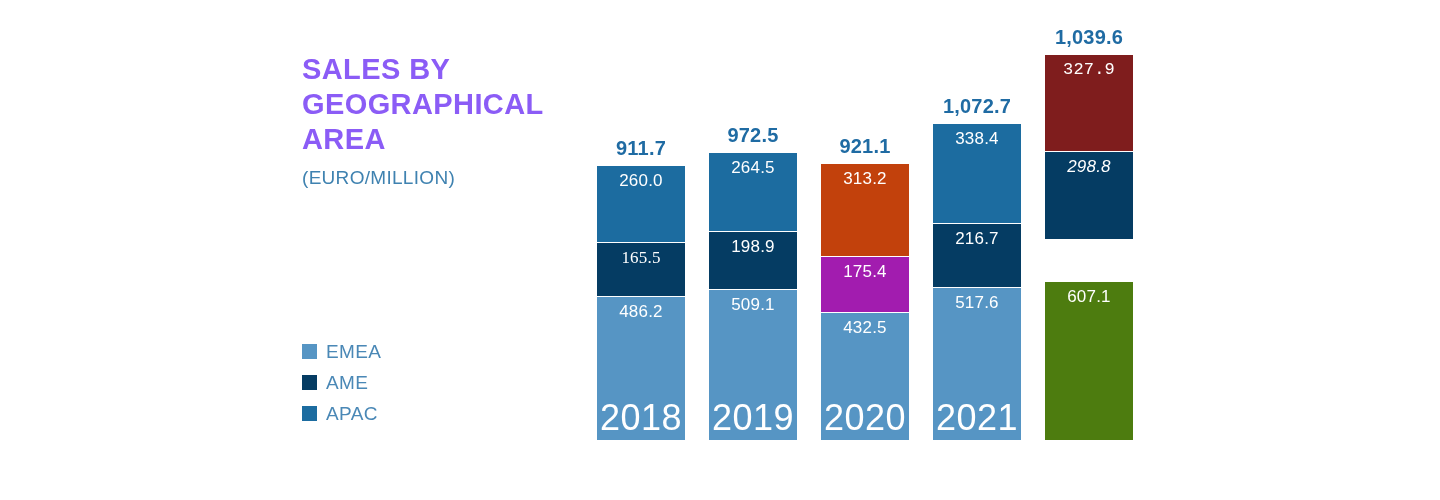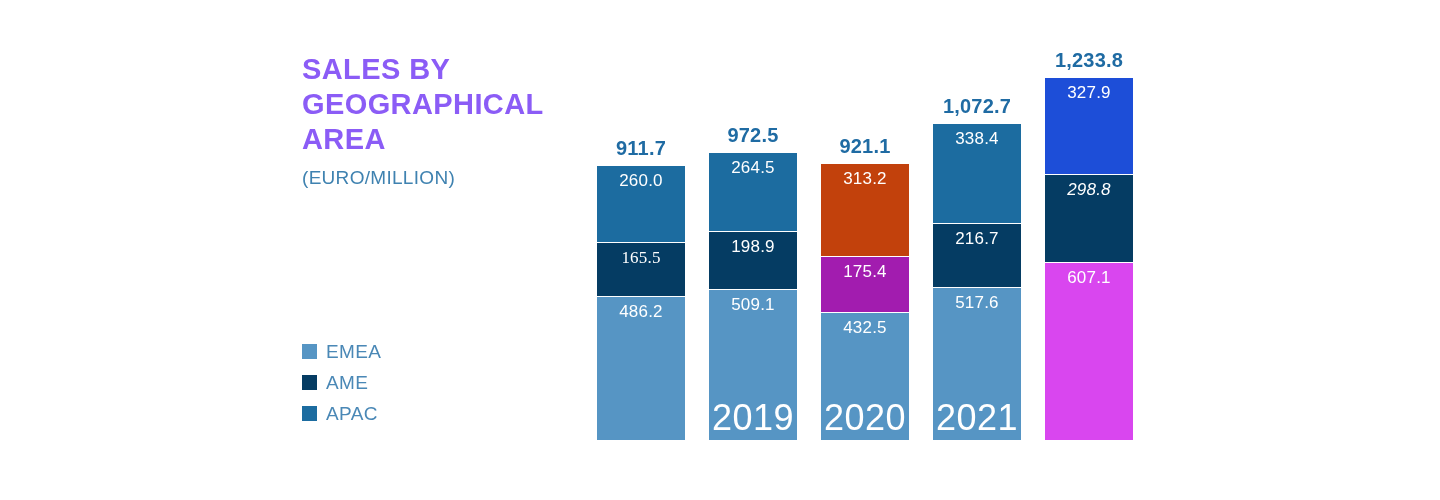--- a/index.html
+++ b/index.html
@@ -156,20 +156,21 @@
       <div class="bar-group" style="left: 0px; width: 90px;">
         <div class="bar-stack">
           <div class="segment" style="height: 76.908px; background: rgb(28, 108, 160);">
             <span class="segment-value">260.0</span>
           </div>
           <div class="segment" style="height: 54px; background: rgb(5, 60, 99); font-family: Liberation Serif, serif;">
             <span class="segment-value">165.5</span>
           </div>
           <div class="segment" style="height: 143.818px; background: rgb(86, 149, 196);">
             <span class="segment-value">486.2</span>
+            <span class="year-label">2018</span>
           </div>
           <div class="bar-total">911.7</div>
         </div>
       </div>
       <div class="bar-group" style="left: 112px; width: 90px;">
         <div class="bar-stack">
           <div class="segment" style="height: 78.2391px; background: rgb(28, 108, 160);">
             <span class="segment-value">264.5</span>
           </div>
           <div class="segment" style="height: 58.8346px; background: rgb(5, 60, 99);">
@@ -207,27 +208,27 @@
           </div>
           <div class="segment" style="height: 153.106px; background: rgb(86, 149, 196);">
             <span class="segment-value">517.6</span>
             <span class="year-label">2021</span>
           </div>
           <div class="bar-total">1,072.7</div>
         </div>
       </div>
       <div class="bar-group" style="left: 448px; width: 90px;">
         <div class="bar-stack">
-          <div class="segment" style="height: 96.9928px; background: #1d4ed8;">
+          <div class="segment" style="height: 96.9928px; background: #7f1d1d; font-family: Liberation Mono, monospace;">
             <span class="segment-value">327.9</span>
           </div>
           <div class="segment" style="height: 88.385px; background: rgb(5, 60, 99); font-style: italic;">
             <span class="segment-value">298.8</span>
           </div>
-          <div class="segment" style="height: 178px; background: #d946ef;">
+          <div class="segment" style="height: 159px; background: #4d7c0f; margin-top: 42px;">
             <span class="segment-value">607.1</span>
           </div>
-          <div class="bar-total">1,233.8</div>
+          <div class="bar-total">1,039.6</div>
         </div>
       </div>
     </div>
 
 </div>
 
 </body></html>

